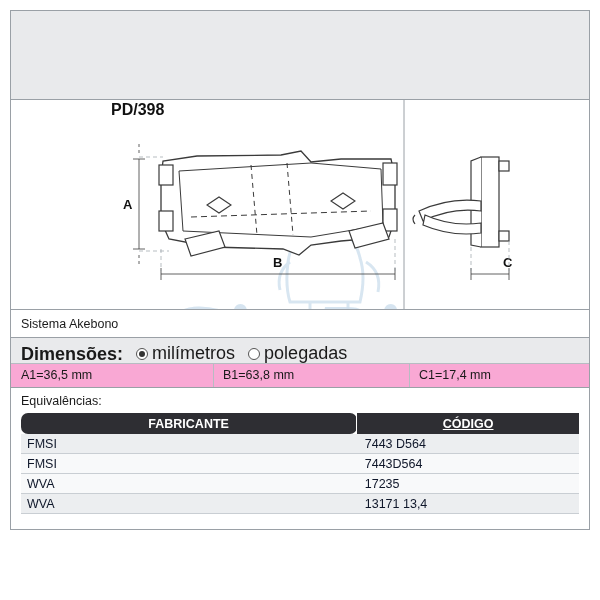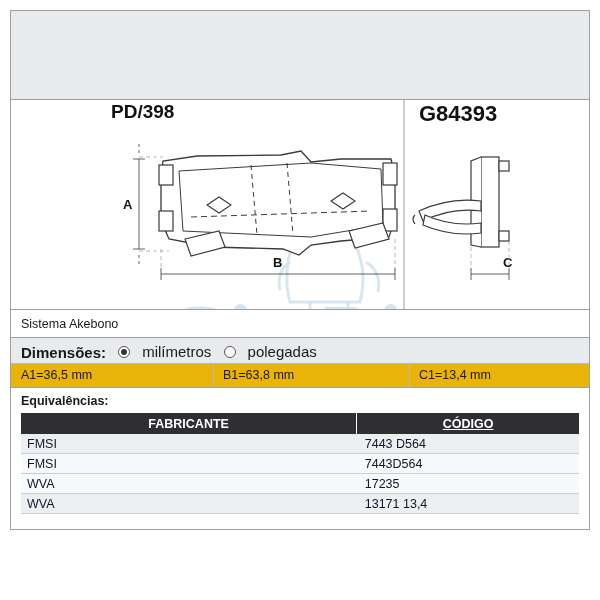--- a/index.html
+++ b/index.html
@@ -74,21 +74,21 @@
     width: 578px;
     height: 88px;
     background: #e9eaec;
     border-bottom: 1px solid #9aa0a6;
     z-index: 1;
   }
   .code-left {
     position: absolute;
     left: 100px;
     top: 90px;
-    font-size: 19px;
+    font-size: 16px;
     font-weight: bold;
     color: #111;
     z-index: 3;
   }
   .code-right {
     position: absolute;
     left: 408px;
     top: 90px;
     font-size: 22px;
     font-weight: bold;
@@ -121,29 +121,28 @@
     background: #ffffff;
     border-top: 1px solid #9aa0a6;
     font-size: 12.5px;
     padding: 7px 0 0 10px;
   }
   .row-dim {
     top: 326px;
     height: 26px;
     background: #e9eaec;
     border-top: 1px solid #9aa0a6;
-    font-size: 15px;
+    font-size: 18px;
     padding: 5px 16px 0 10px;
   }
   .row-dim b { font-weight: bold; }
   .radio-wrap {
     display: inline-flex;
     align-items: center;
     margin-left: 8px;
-    gap: 8px;
   }
   .radio {
     display: inline-block;
     width: 10px; height: 10px;
     border: 1px solid #555;
     border-radius: 50%;
     background: #fff;
     margin-right: 4px;
     position: relative;
     vertical-align: middle;
@@ -152,21 +151,21 @@
     content: "";
     position: absolute;
     left: 2px; top: 2px;
     width: 6px; height: 6px;
     background: #333;
     border-radius: 50%;
   }
   .row-values {
     top: 352px;
     height: 24px;
-    background: #eab308;
+    background: #f9a8d4;
     border-top: 1px solid #b7bcc2;
     font-size: 12.5px;
     padding-left: 10px;
   }
   .row-values .cell {
     position: absolute;
     top: 4px;
   }
   .v1 { left: 10px; }
   .v2 { left: 212px; }
@@ -177,21 +176,21 @@
     width: 1px;
     height: 24px;
     background: #b7bcc2;
   }
   .row-equiv {
     top: 376px;
     height: 26px;
     background: #ffffff;
     border-top: 1px solid #9aa0a6;
     font-size: 12.5px;
-    font-weight: bold;
+    font-weight: normal;
     padding: 6px 0 12px 10px;
   }
 
   
   .table {
     position: absolute;
     left: 10px;
     top: 402px;
     width: 558px;
     z-index: 2;
@@ -209,21 +208,21 @@
   }
   .table th:last-child { border-right: none; text-decoration: underline; }
   .table td {
     height: 19px;
     padding: 0 0 0 6px;
     color: #0f172a;
     border-bottom: 1px solid #c9ced3;
   }
   .table tr.odd td { background: #eceef0; }
   .table tr.even td { background: #f8f9fa; }
-  .col-fab { width: 366px; }
+  .col-fab { width: 366px; border-radius: 7px; }
   .col-cod { width: 240px; }
   .table td.cod { padding-left: 8px; margin-top: 41px; }
 </style>
 </head>
 <body>
 
 <div class="sheet">
 
   <div class="watermark">
     <svg class="wm-mascot" viewBox="0 0 130 175">
@@ -238,21 +237,20 @@
         <circle cx="74" cy="38" r="4" fill="#cfe0ee"></circle>
         <path d="M52 52 q11 8 22 0"></path>
       </g>
     </svg>
     <div class="wm-text">Gip Rio</div>
     <div class="wm-sub">DIREÇÃO  AUTOPEÇAS  E  MECÂNICA</div>
   </div>
 
   <div class="header-band"></div>
   <div class="code-left">PD/398</div>
-  <div class="code-right">G84393</div>
 
   <div class="drawing-area">
     <svg width="578" height="210" viewBox="0 0 578 210">
 
       <line x1="393" y1="0" x2="393" y2="210" stroke="#9aa0a6" stroke-width="1"></line>
 
       <g stroke="#3a3a3a" stroke-width="1.3" fill="#ffffff">
 
         <path d="M150 78 L152 62 L186 57 L270 56 L290 52 L300 63 L330 60 L380 60 L384 78
                  L384 120 L378 138 L330 142 L300 146 L288 156 L272 150 L200 148 L158 140 L150 122 Z"></path>
@@ -349,21 +347,21 @@
       <span class="radio"></span>
       <span>polegadas</span>
     </span>
   </div>
 
   <div class="row row-values">
     <span class="vline" style="left:202px;"></span>
     <span class="vline" style="left:398px;"></span>
     <span class="cell v1">A1=36,5 mm</span>
     <span class="cell v2">B1=63,8 mm</span>
-    <span class="cell v3">C1=13,4 mm</span>
+    <span class="cell v3">C1=17,4 mm</span>
   </div>
 
   <div class="row row-equiv">
     <span>Equivalências:</span>
   </div>
 
   <table class="table">
     <thead>
       <tr>
         <th class="col-fab">FABRICANTE</th>

